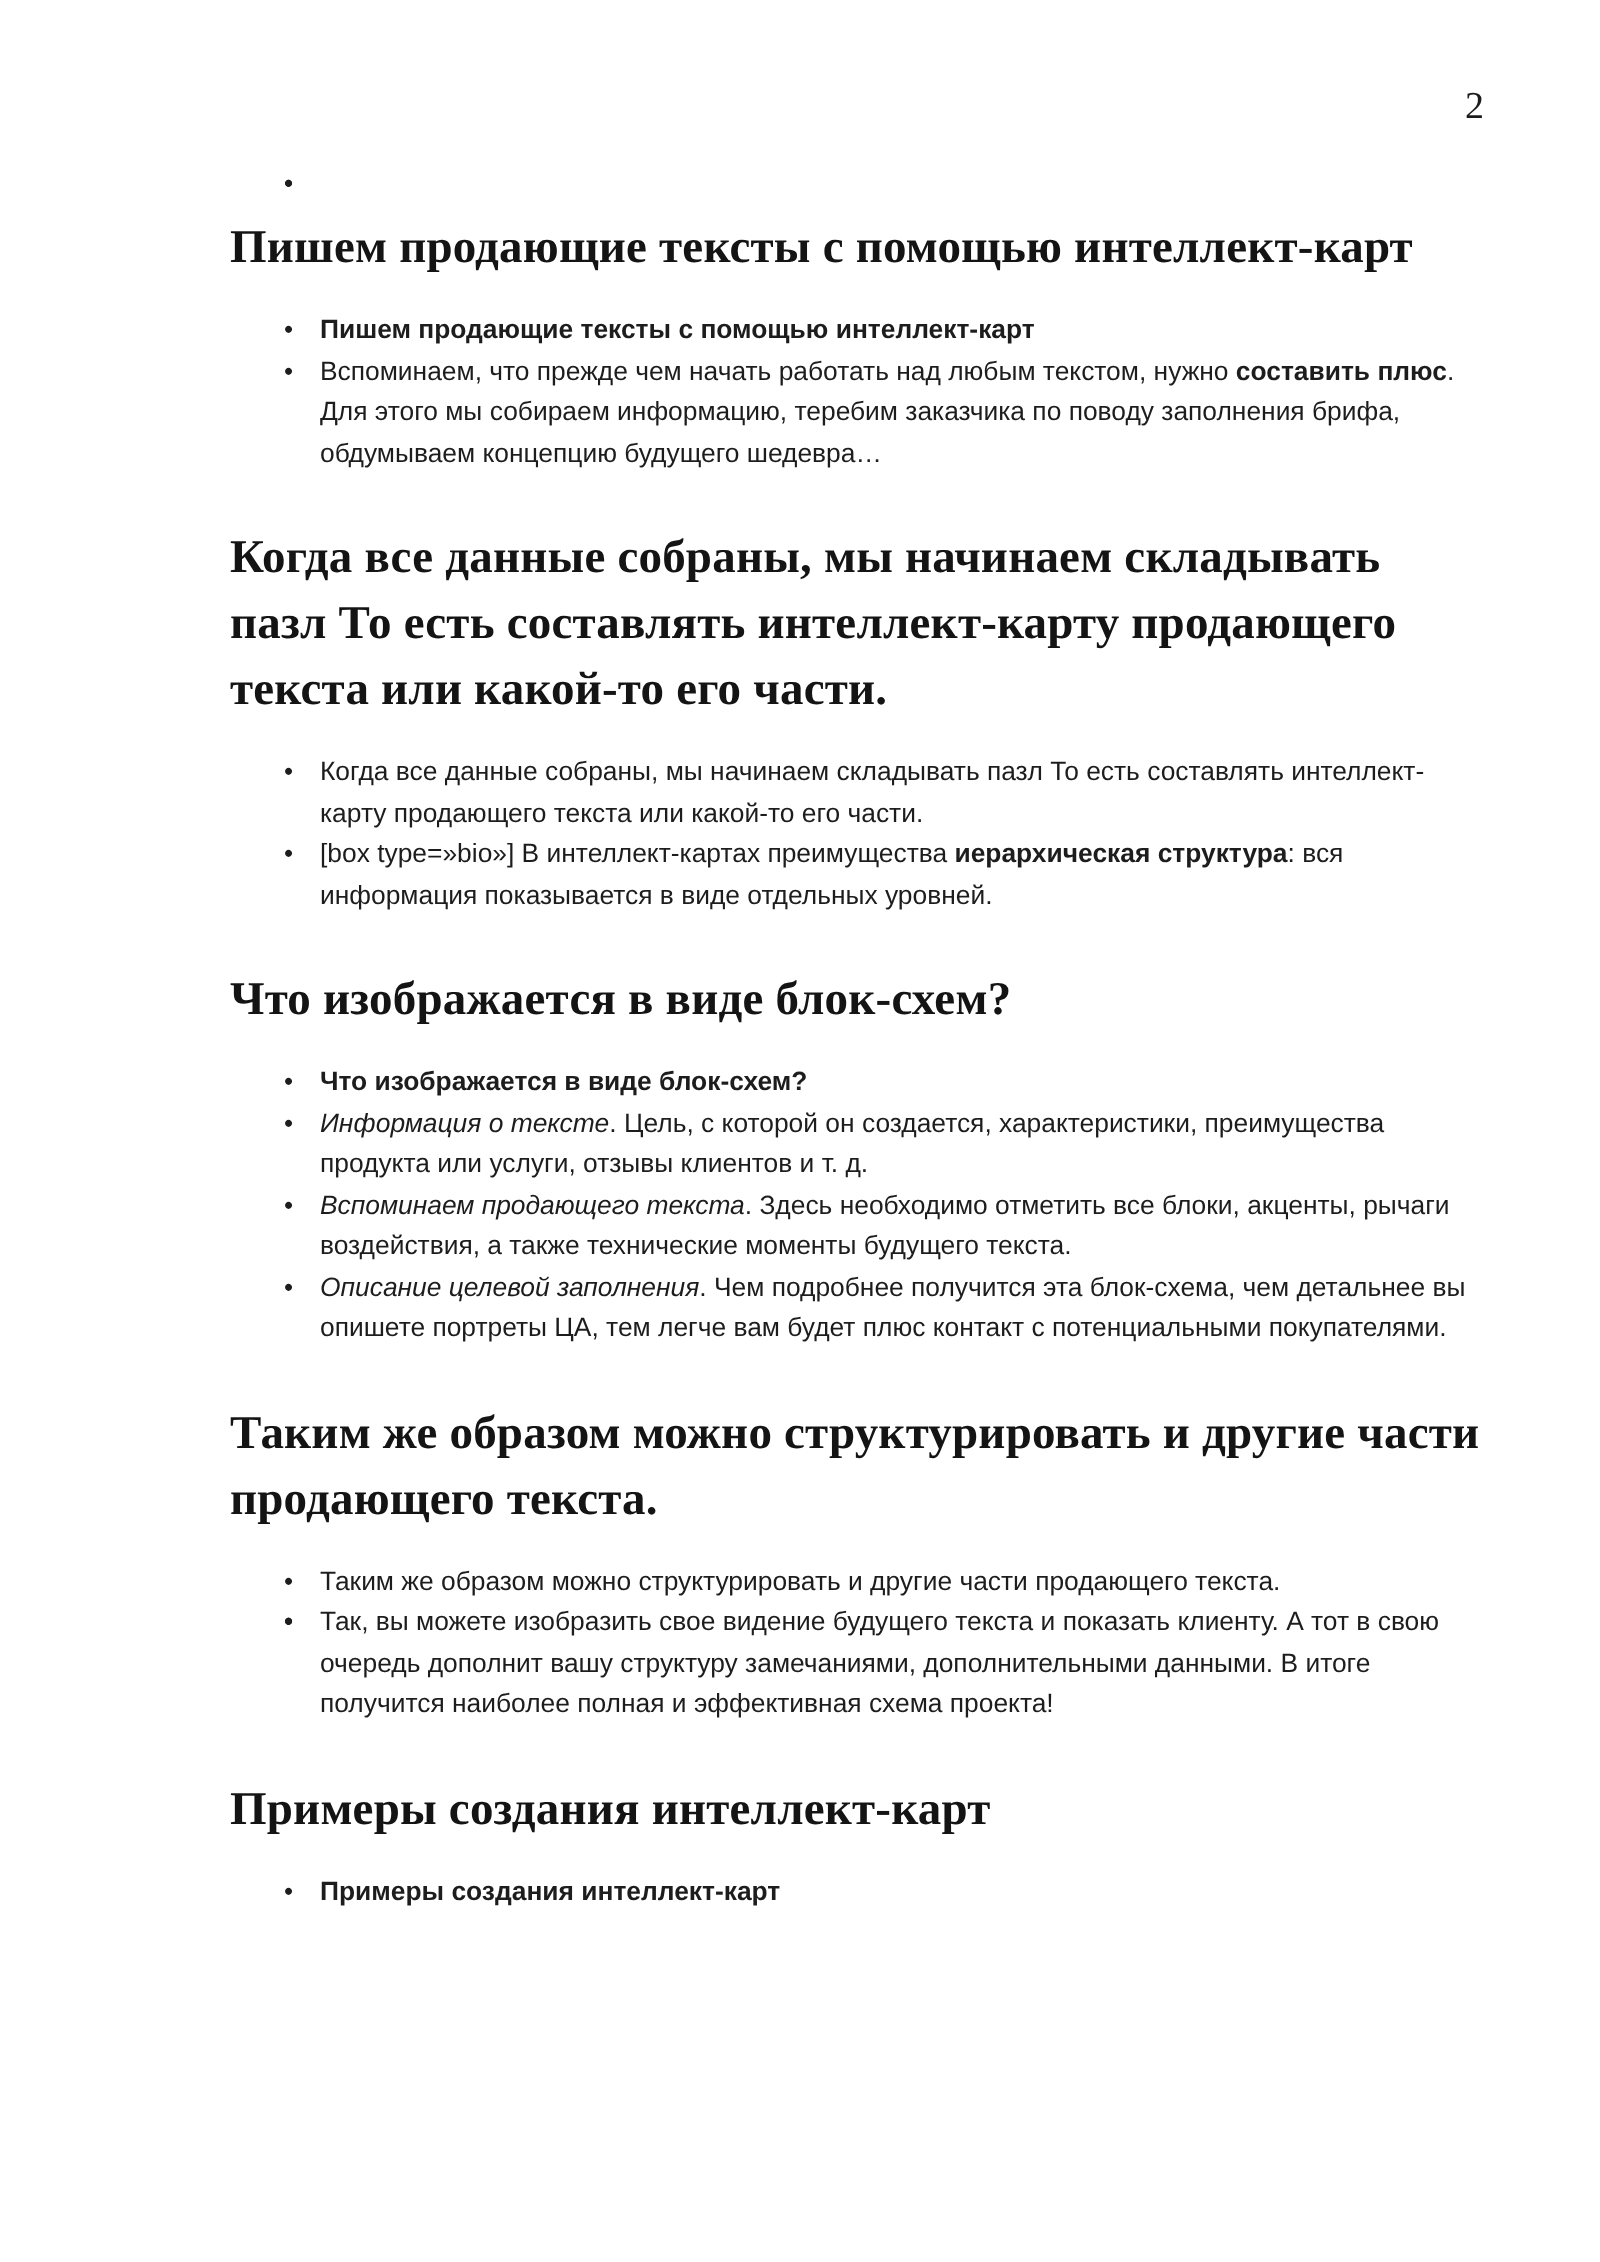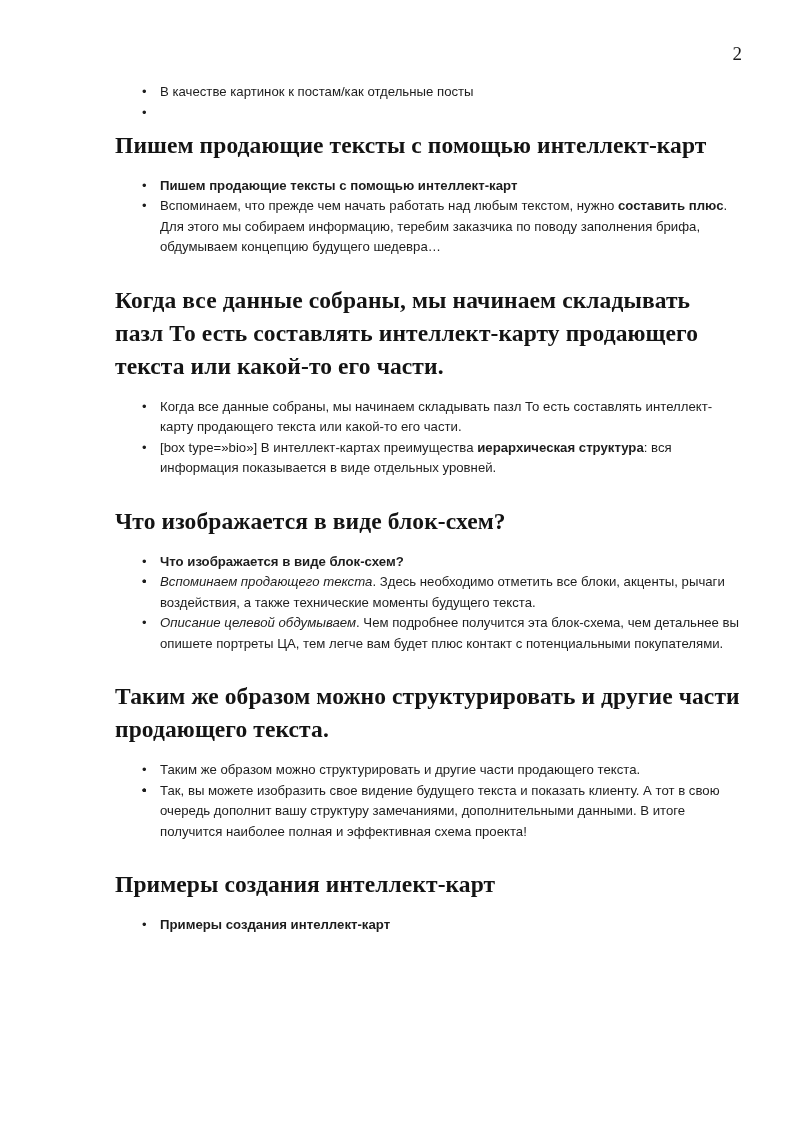--- a/index.html
+++ b/index.html
@@ -94,41 +94,41 @@
 </head>
 <body>
 
 <div class="page">
 
   <div class="page-number">2</div>
 
   <div class="content">
 
     <ul class="bullets first-list" id="intro-list">
-        <li class="bullet-item gap-sm"><span class="bullet-dot">•</span><span><span>В качестве картинок к постам/как отдельные посты</span></span></li>
+        <li class="bullet-item gap-sm"><span class="bullet-dot">•</span></li>
         <li class="bullet-item gap-lg"><span class="bullet-dot">•</span></li>
       </ul>
 
     <div id="sections-root">
         <div class="heading block-heading">Пишем продающие тексты с помощью интеллект-карт</div>
         <ul class="bullets list-block">
           <li class="bullet-item gap-sm"><span class="bullet-dot">•</span><span><span class="b">Пишем продающие тексты с помощью интеллект-карт</span></span></li>
           <li class="bullet-item gap-sm"><span class="bullet-dot">•</span><span><span>Вспоминаем, что прежде чем начать работать над любым текстом, нужно </span><span class="b">составить плюс</span><span>. Для этого мы собираем информацию, теребим заказчика по поводу заполнения брифа, обдумываем концепцию будущего шедевра…</span></span></li>
         </ul>
         <div class="heading block-heading">Когда все данные собраны, мы начинаем складывать пазл То есть составлять интеллект-карту продающего текста или какой-то его части.</div>
         <ul class="bullets list-block">
           <li class="bullet-item gap-sm"><span class="bullet-dot">•</span><span><span>Когда все данные собраны, мы начинаем складывать пазл То есть составлять интеллект-карту продающего текста или какой-то его части.</span></span></li>
           <li class="bullet-item gap-sm"><span class="bullet-dot">•</span><span><span>[box type=»bio»] В интеллект-картах преимущества </span><span class="b">иерархическая структура</span><span>: вся информация показывается в виде отдельных уровней.</span></span></li>
         </ul>
         <div class="heading block-heading">Что изображается в виде блок-схем?</div>
         <ul class="bullets list-block">
           <li class="bullet-item gap-sm"><span class="bullet-dot">•</span><span><span class="b">Что изображается в виде блок-схем?</span></span></li>
-          <li class="bullet-item gap-sm"><span class="bullet-dot">•</span></li>
+          <li class="bullet-item gap-sm"><span class="bullet-dot">•</span><span><span class="i">Информация о тексте</span><span>. Цель, с которой он создается, характеристики, преимущества продукта или услуги, отзывы клиентов и т. д.</span></span></li>
           <li class="bullet-item gap-lg"><span class="bullet-dot">•</span><span><span class="i">Вспоминаем продающего текста</span><span>. Здесь необходимо отметить все блоки, акценты, рычаги воздействия, а также технические моменты будущего текста.</span></span></li>
-          <li class="bullet-item gap-lg"><span class="bullet-dot">•</span><span><span class="i">Описание целевой обдумываем</span><span>. Чем подробнее получится эта блок-схема, чем детальнее вы опишете портреты ЦА, тем легче вам будет плюс контакт с потенциальными покупателями.</span></span></li>
+          <li class="bullet-item gap-lg"><span class="bullet-dot">•</span><span><span class="i">Описание целевой заполнения</span><span>. Чем подробнее получится эта блок-схема, чем детальнее вы опишете портреты ЦА, тем легче вам будет плюс контакт с потенциальными покупателями.</span></span></li>
         </ul>
         <div class="heading block-heading">Таким же образом можно структурировать и другие части продающего текста.</div>
         <ul class="bullets list-block">
           <li class="bullet-item gap-sm"><span class="bullet-dot">•</span><span><span>Таким же образом можно структурировать и другие части продающего текста.</span></span></li>
           <li class="bullet-item gap-sm"><span class="bullet-dot">•</span></li>
           <li class="bullet-item gap-lg"><span class="bullet-dot">•</span></li>
           <li class="bullet-item gap-lg"><span class="bullet-dot">•</span><span><span>Так, вы можете изобразить свое видение будущего текста и показать клиенту. А тот в свою очередь дополнит вашу структуру замечаниями, дополнительными данными. В итоге получится наиболее полная и эффективная схема проекта!</span></span></li>
         </ul>
         <div class="heading block-heading">Примеры создания интеллект-карт</div>
         <ul class="bullets list-block">

